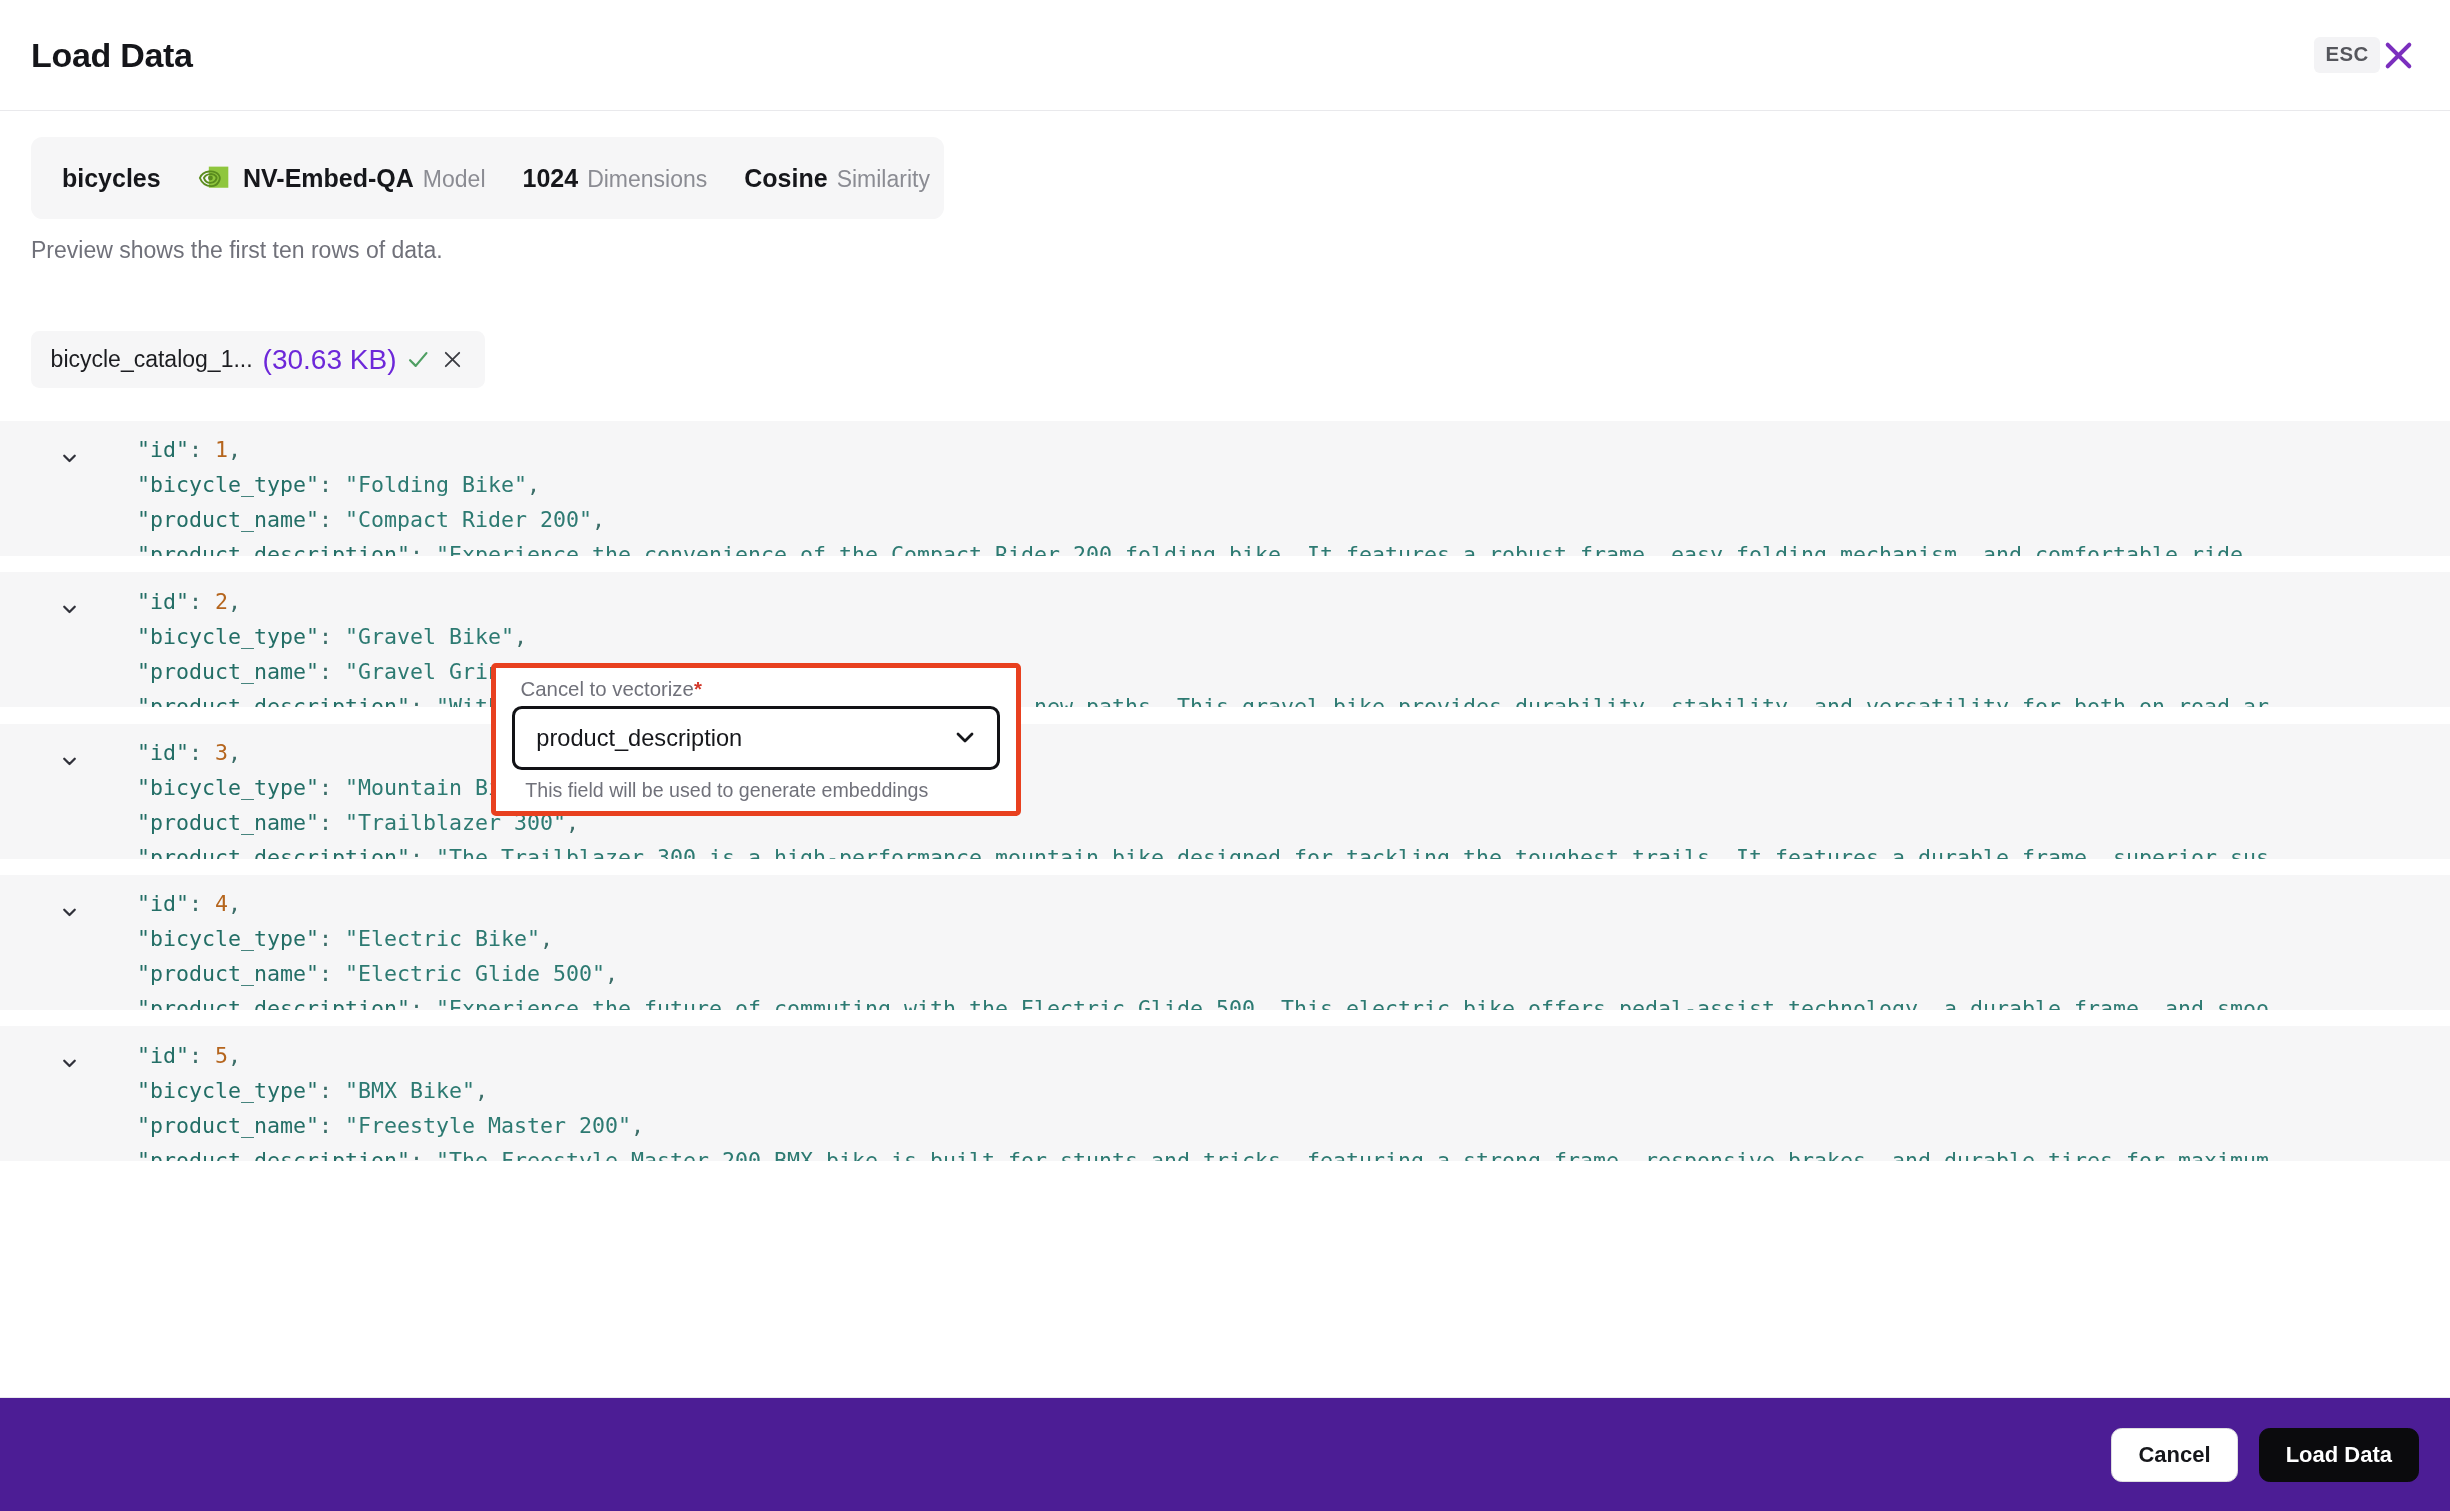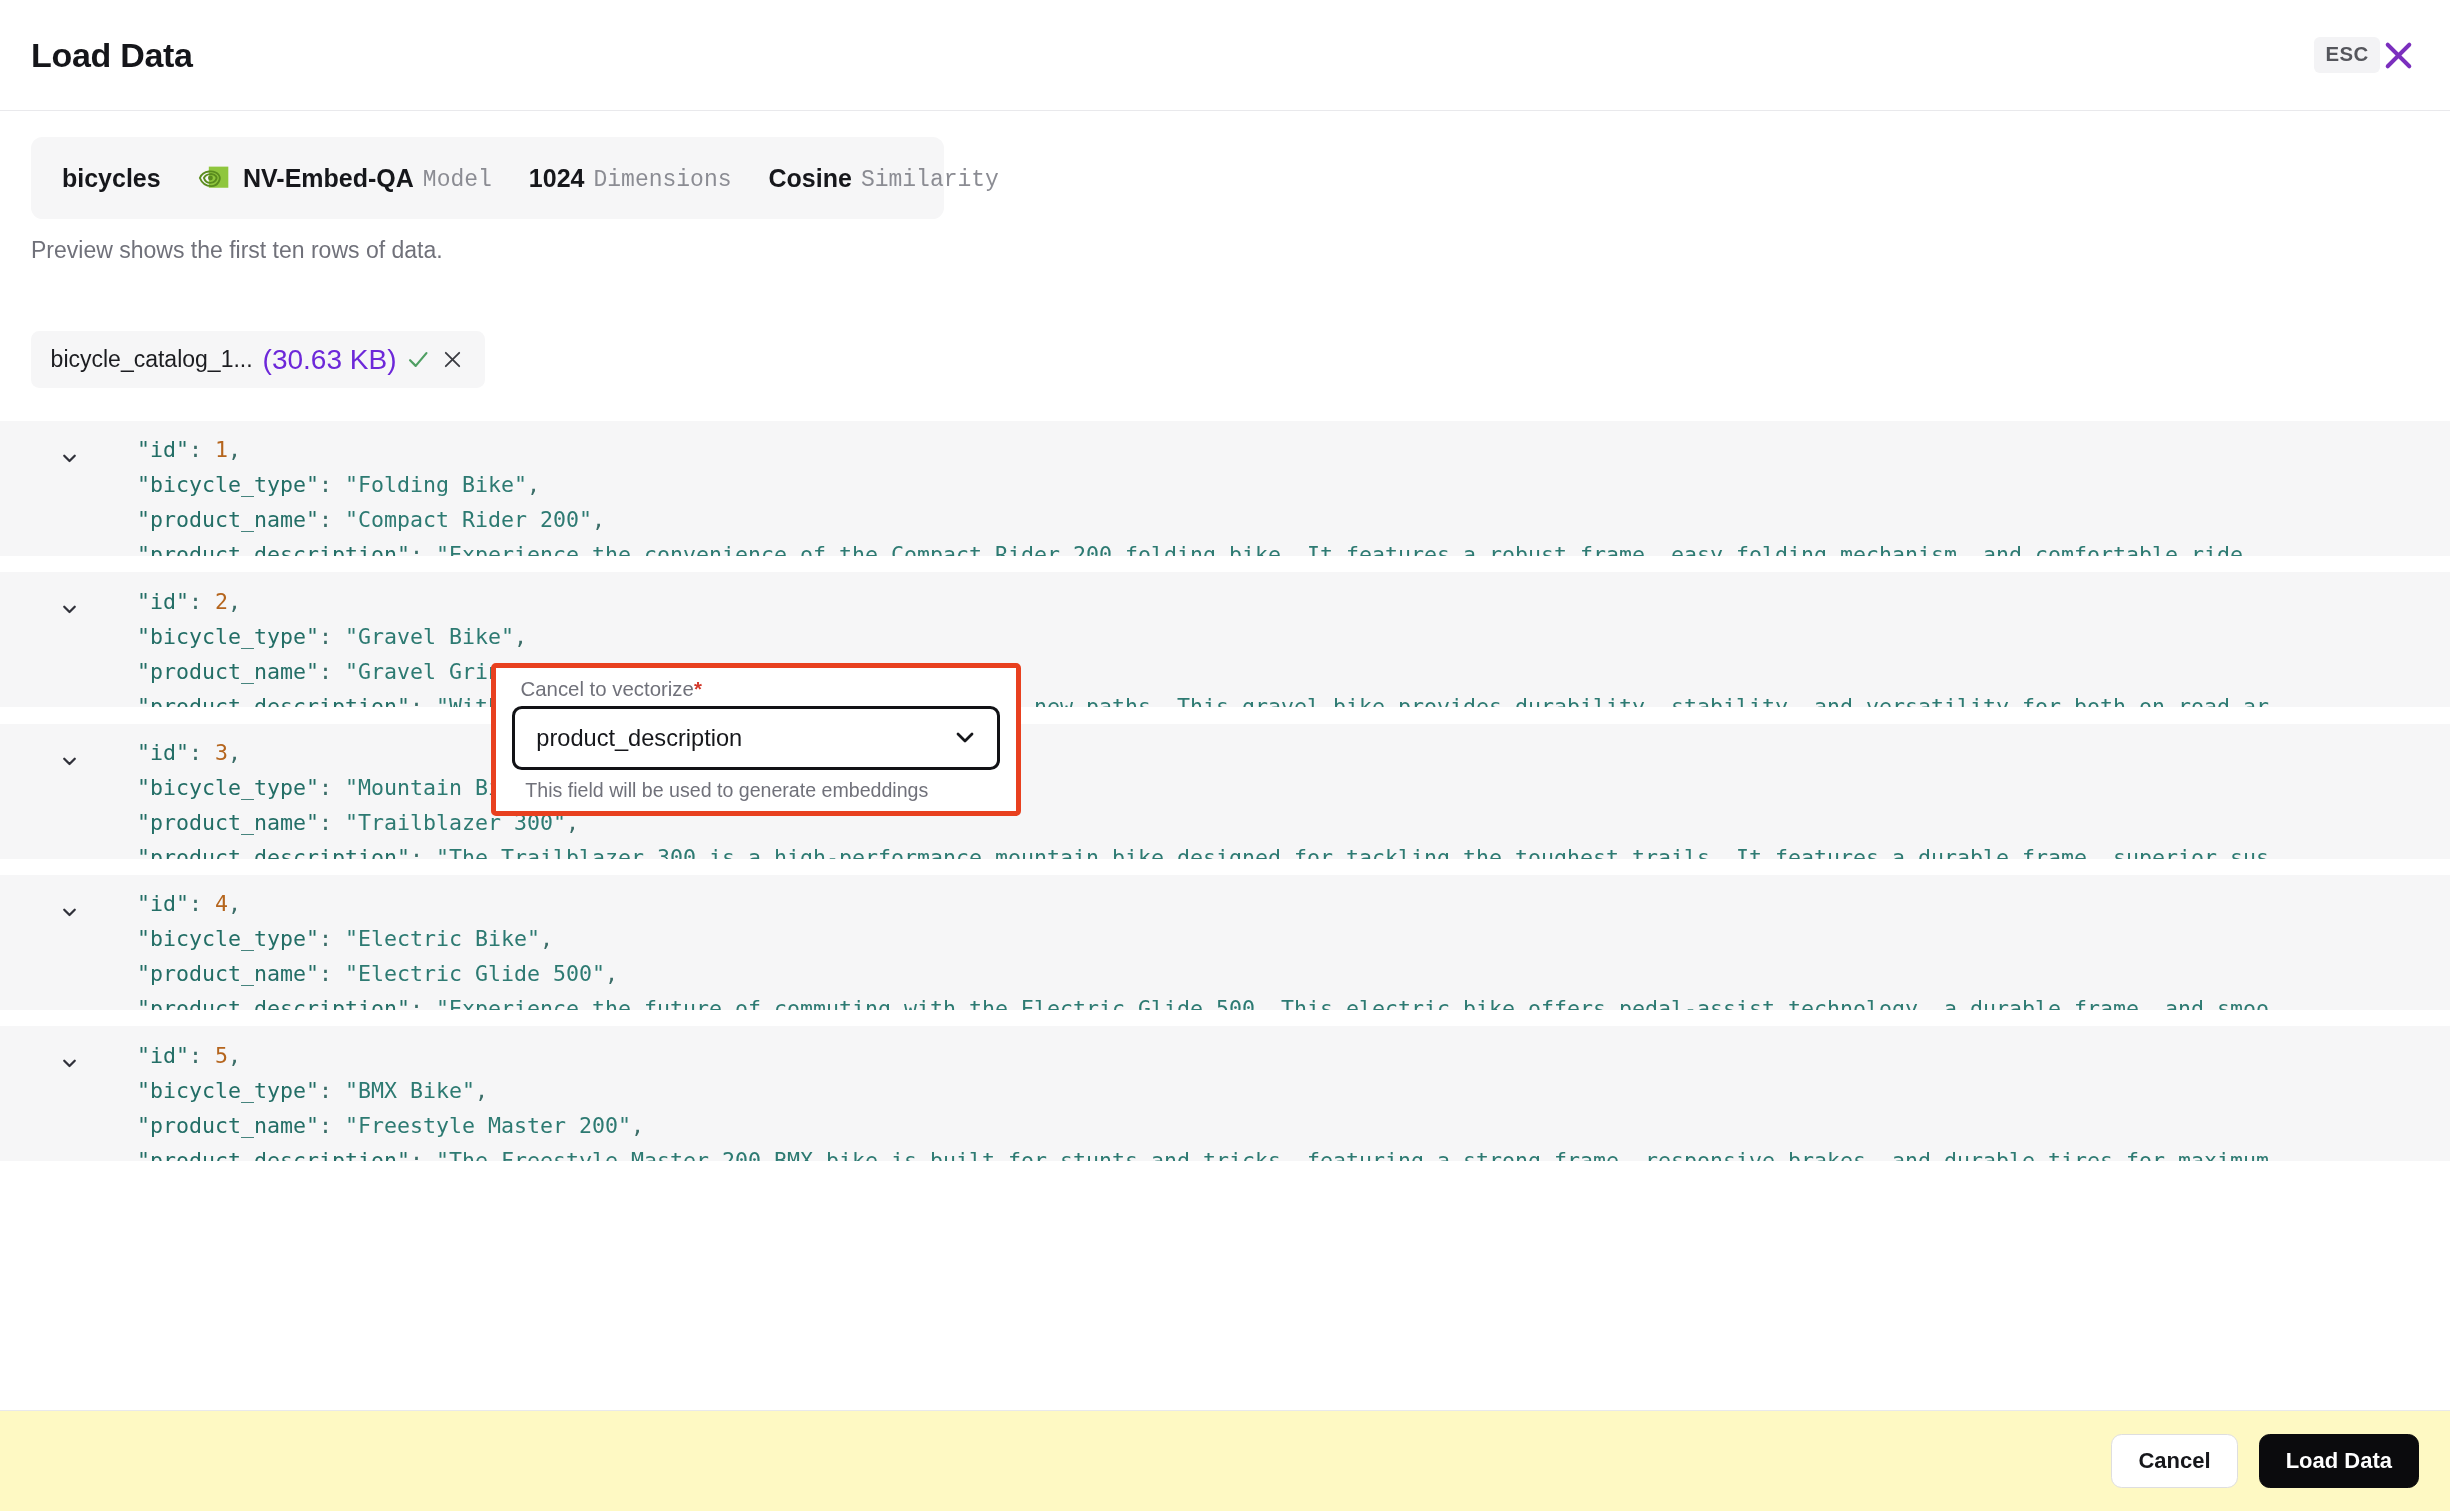--- a/index.html
+++ b/index.html
@@ -85,21 +85,20 @@
   .info-item:last-child { margin-right: 0; }
   .info-strong {
     font-size: 25px;
     font-weight: 700;
     color: #16171b;
   }
   .info-muted {
     font-size: 23px;
     font-weight: 400;
     color: #8b8c93;
-    font-family: Liberation Mono, monospace;
   }
   .nv-logo {
     width: 33px;
     height: 26px;
     margin-right: 3.3px;
     align-self: center;
     flex: 0 0 auto;
   }
 
   
@@ -223,28 +222,28 @@
     color: #2d7a72;
   }
   .k { color: #236e66; }
   .s { color: #2d7a72; }
   .n { color: #b5651d; }
   .p { color: #3b6d68; }
 
   
   .footer {
     flex: 0 0 auto;
-    height: 101px;
+    height: 114px;
     border-top: 1.6px solid #e9e9ec;
     display: flex;
     align-items: center;
     justify-content: flex-end;
     gap: 21px;
     padding: 0 31px;
-    background: #fef9c3;
+    background: #4c1d95;
   }
   .btn {
     height: 54px;
     border-radius: 10.6px;
     font-size: 22px;
     font-weight: 700;
     display: flex;
     align-items: center;
     justify-content: center;
     cursor: pointer;

